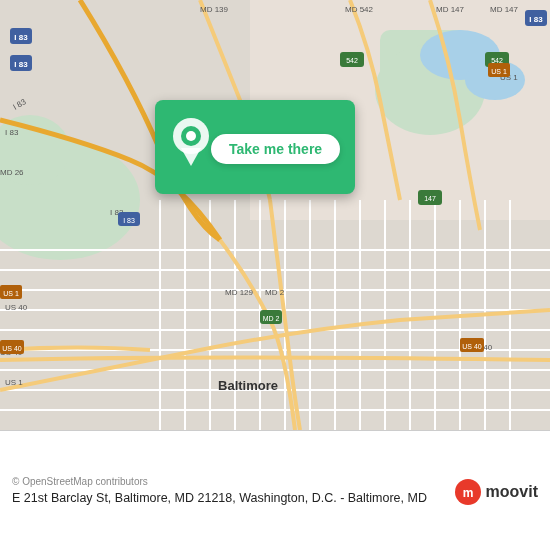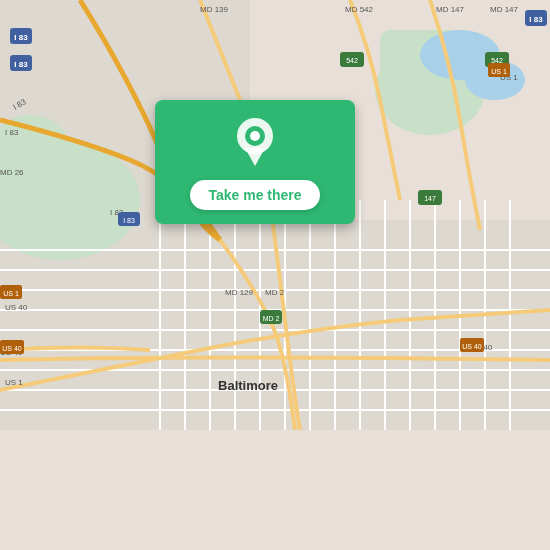--- a/index.html
+++ b/index.html
@@ -38,21 +38,21 @@
     
     #location-card {
       position: absolute;
       top: 100px;
       left: 155px;
       width: 200px;
       background: #2eb872;
       border-radius: 8px;
       padding: 18px 16px 14px;
       display: flex;
-      flex-direction: column;
+      flex-direction: row;
       align-items: center;
       box-shadow: 0 4px 12px rgba(0,0,0,0.3);
     }
 
     #pin-icon-wrap {
       margin-bottom: 10px;
     }
 
     #take-me-there-btn {
       background: white;
@@ -251,14 +251,28 @@
           <circle cx="20" cy="18" r="18" fill="white" opacity="0.9"></circle>
           <circle cx="20" cy="18" r="10" fill="#2eb872"></circle>
           <circle cx="20" cy="18" r="5" fill="white"></circle>
           <polygon points="20,48 10,30 30,30" fill="white" opacity="0.9"></polygon>
         </svg>
       </div>
       <button id="take-me-there-btn">Take me there</button>
     </div>
   </div>
 
+  <div id="info-bar">
+    <div id="info-text">
+      <div id="copyright-line">© OpenStreetMap contributors</div>
+      <div id="address-line">E 21st Barclay St, Baltimore, MD 21218, Washington,
+D.C. - Baltimore, MD</div>
+    </div>
+    <div id="moovit-logo">
+      <svg id="moovit-icon" viewBox="0 0 28 28" xmlns="http://www.w3.org/2000/svg">
+        <circle cx="14" cy="14" r="13" fill="#e8392a"></circle>
+        <text x="14" y="19" text-anchor="middle" font-size="12" fill="white" font-weight="bold">m</text>
+      </svg>
+      <span id="moovit-text">moovit</span>
+    </div>
+  </div>
 
 </div>
 
 </body></html>

